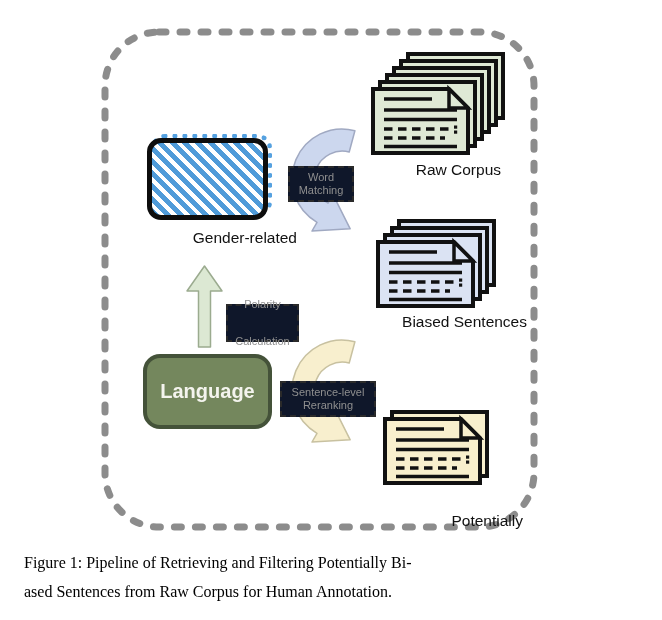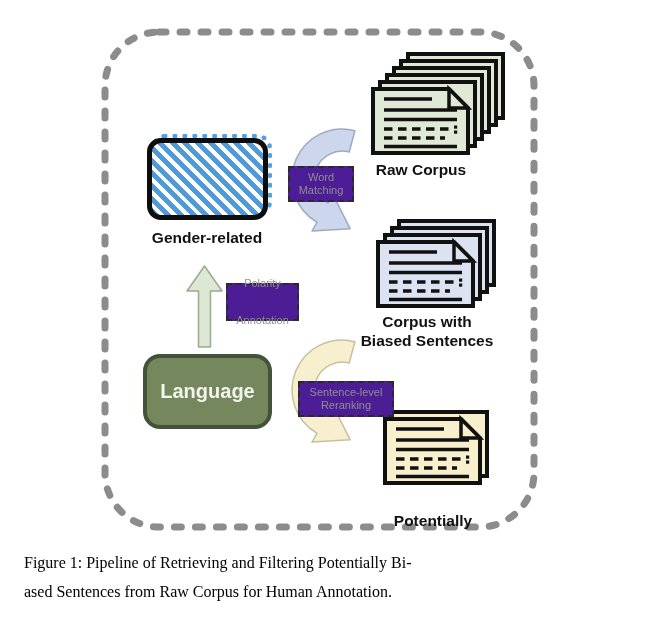--- a/index.html
+++ b/index.html
@@ -10,27 +10,27 @@
   #frame-svg{left:0;top:0;width:662px;height:620px;pointer-events:none;}
   
   #vocab-dotted{left:151px;top:134px;width:111px;height:72px;border:5px dotted #55a1e0;border-radius:14px;}
   #vocab-box{left:147px;top:138px;width:111px;height:72px;border:5px solid #0d0d0d;border-radius:14px;
              background:repeating-linear-gradient(45deg,#4f9bd9 0 5px,#ffffff 5px 9px);}
   
   #lm-box{left:143px;top:354px;width:129px;height:75px;border-radius:17px;box-sizing:border-box;
           border:4px solid #445239;display:flex;flex-direction:column;align-items:center;justify-content:center;
           font-weight:bold;font-size:20px;line-height:25px;}
   
-  .nodelabel{font-weight:bold;color:#111;text-align:center;font-size:15.5px;line-height:19px;}
+  .nodelabel{font-weight:normal;color:#111;text-align:right;font-size:15.5px;line-height:19px;}
   
-  .stepbox{border:2px dashed #2a2a2a;background:#4c1d95;color:#8f8f8f;display:flex;flex-direction:column;
+  .stepbox{border:2px dashed #2a2a2a;background:#0f172a;color:#8f8f8f;display:flex;flex-direction:column;
            align-items:center;justify-content:center;text-align:center;font-size:11px;line-height:13.5px;box-sizing:border-box;}
   #step-word{left:288px;top:166px;width:66px;height:36px;}
-  #step-polarity{left:226px;top:283px;width:73px;height:38px;gap:24px;}
-  #step-rerank{left:298px;top:381px;width:96px;height:36px;}
+  #step-polarity{left:226px;top:304px;width:73px;height:38px;gap:24px;}
+  #step-rerank{left:280px;top:381px;width:96px;height:36px;}
   
   #caption{left:24px;top:548px;width:622px;font-family:"Liberation Serif",serif;font-size:16px;
            line-height:29px;color:#000;}
 </style>
 </head>
 <body>
 
 <div id="stage">
 
   <svg id="frame-svg" class="abs" viewBox="0 0 662 620">
@@ -89,21 +89,20 @@
         <line x1="11" y1="30.5" x2="84" y2="30.5" stroke-width="3.5"></line>
         <line x1="11" y1="40" x2="78" y2="40" stroke-width="3.5" stroke-dasharray="8.5 5.5"></line>
         <rect x="81" y="36.5" width="3.2" height="3.2" fill="#111" stroke="none"></rect>
         <rect x="81" y="41.5" width="3.2" height="3.2" fill="#111" stroke="none"></rect>
         <line x1="11" y1="49" x2="72" y2="49" stroke-width="3.5" stroke-dasharray="8.5 5.5"></line>
         <line x1="11" y1="57.5" x2="84" y2="57.5" stroke-width="3.5"></line>
       </g>
     </g>
   </svg>
   <div class="abs nodelabel" style="left:327px;top:312px;width:200px;">
-    <div>Corpus with</div>
     <div>Biased Sentences</div>
   </div>
 
   <svg class="abs" style="left:383px;top:410px;" width="106" height="76" viewBox="0 0 106 76">
     <g stroke="#111111" fill="#f8efcd">
       <rect x="9" y="2" width="95" height="64" stroke-width="4"></rect>
       <g transform="translate(2,9)">
         <path d="M0 0 H76 L95 19 V64 H0 Z" stroke-width="4"></path>
         <path d="M76 0 L95 19 L76 19 Z" stroke-width="3.5"></path>
         <line x1="11" y1="10" x2="59" y2="10" stroke-width="3.5"></line>
@@ -120,21 +119,21 @@
   <div class="abs nodelabel" style="left:343px;top:487px;width:180px;margin-top:24px;">
     <div>Potentially</div>
   </div>
 
   <div id="step-word" class="abs stepbox">
     <div>Word</div>
     <div>Matching</div>
   </div>
   <div id="step-polarity" class="abs stepbox">
     <div>Polarity</div>
-    <div>Annotation</div>
+    <div>Calculation</div>
   </div>
   <div id="step-rerank" class="abs stepbox">
     <div>Sentence-level</div>
     <div>Reranking</div>
   </div>
 
   <div id="caption" class="abs">
     <div>Figure 1: Pipeline of Retrieving and Filtering Potentially Bi-</div>
     <div>ased Sentences from Raw Corpus for Human Annotation.</div>
   </div>

